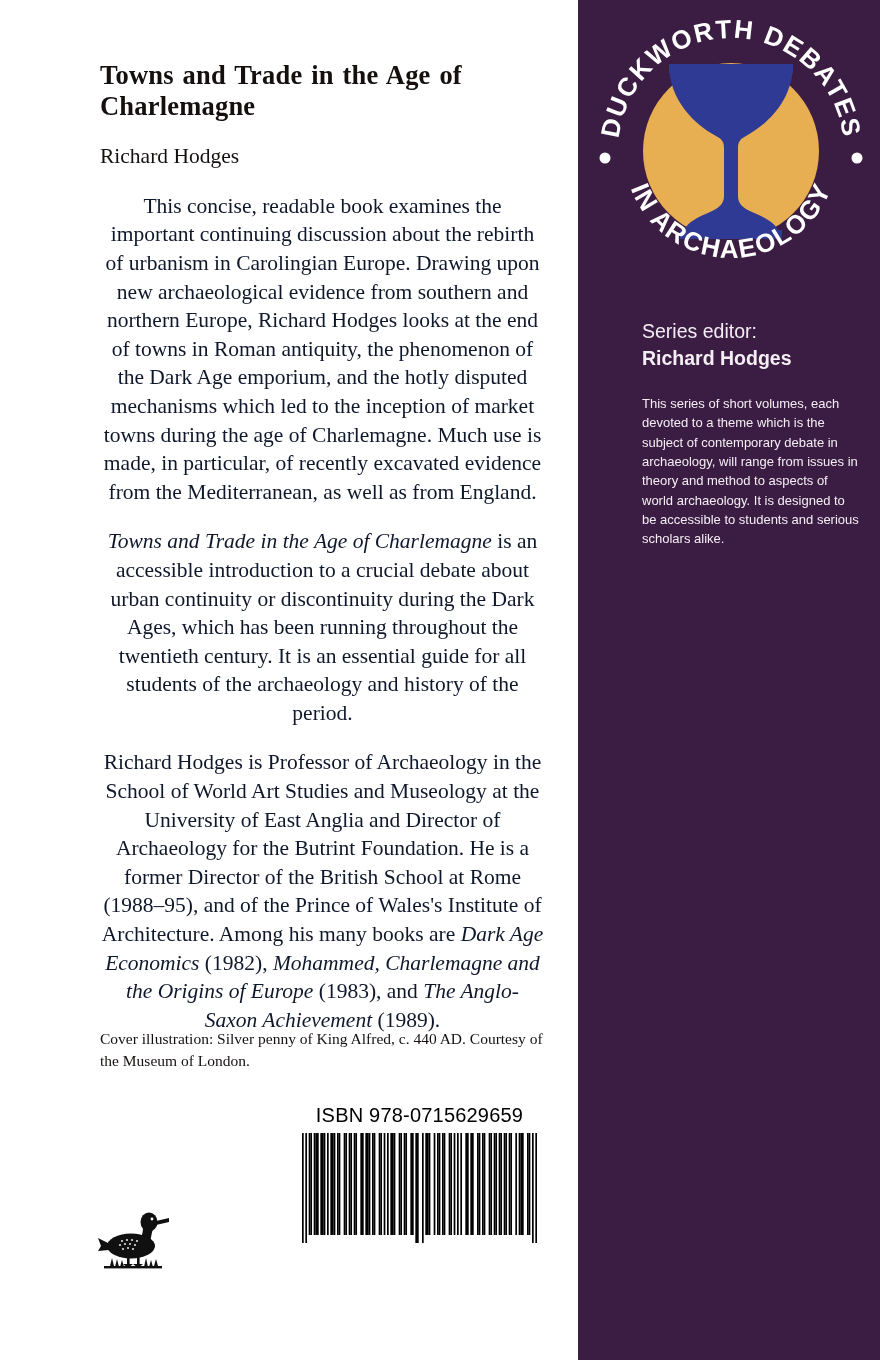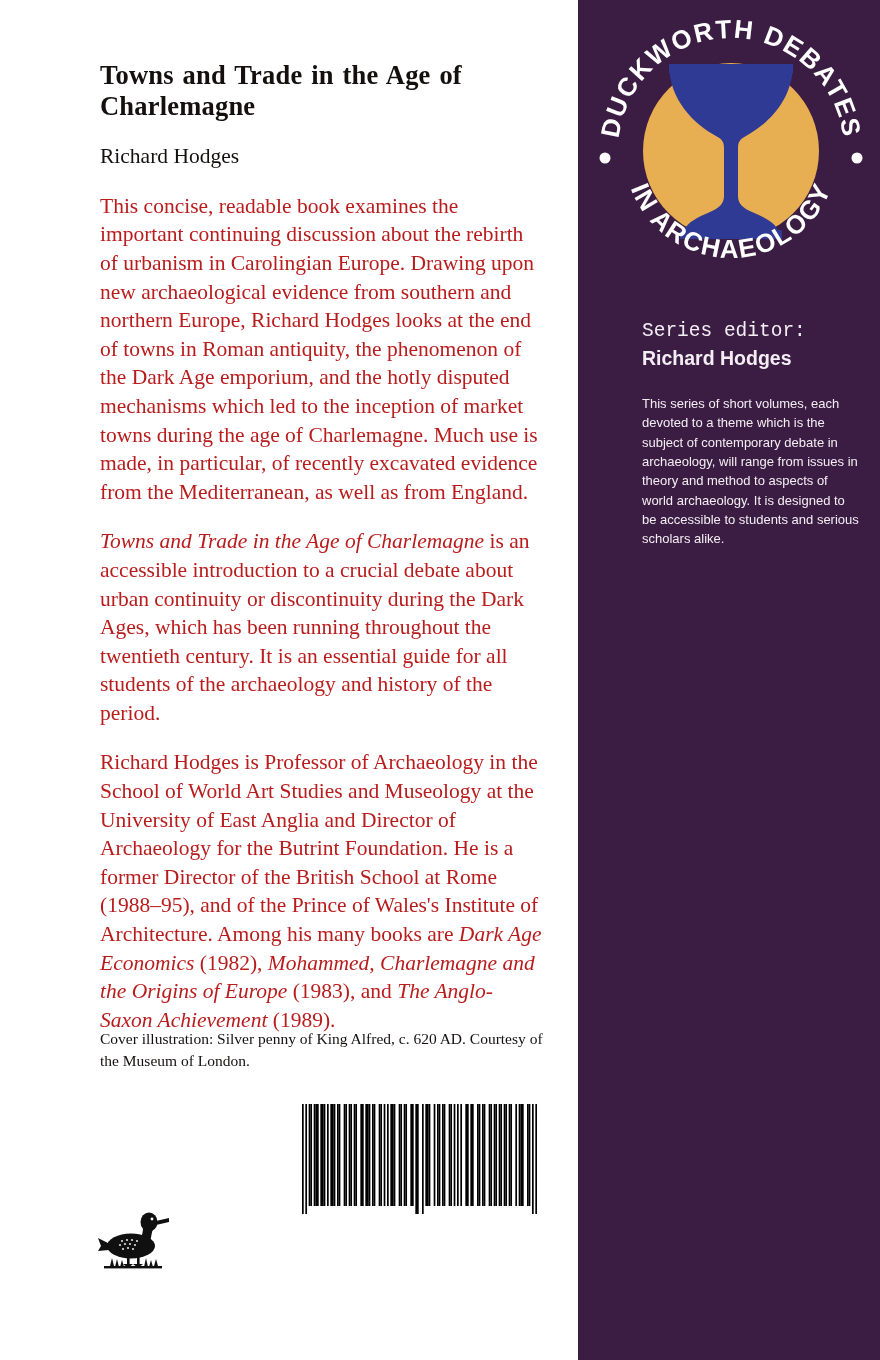--- a/index.html
+++ b/index.html
@@ -58,23 +58,23 @@
     font-family: "Liberation Serif", serif;
     font-size: 21.5px;
     line-height: 1.2;
     color: #15100f;
     margin: 0 0 22px 0;
   }
   .blurb-para {
     font-family: "Liberation Serif", serif;
     font-size: 21.5px;
     line-height: 1.33;
-    color: #b91c1c;
+    color: #0f172a;
     margin: 0 0 21px 0;
-    text-align: left;
+    text-align: center;
   }
   .blurb-para em {
     font-style: italic;
   }
   .credit {
     position: absolute;
     left: 100px;
     top: 1012px;
     width: 450px;
     font-family: "Liberation Serif", serif;
@@ -140,21 +140,20 @@
     top: 318px;
     width: 220px;
     font-family: "Liberation Sans", sans-serif;
     color: #f4eef4;
   }
   .series-editor-label {
     font-size: 19.5px;
     line-height: 1.38;
     font-weight: normal;
     margin: 0;
-    font-family: Liberation Mono, monospace;
   }
   .series-editor-name {
     font-size: 19.5px;
     line-height: 1.38;
     font-weight: bold;
     margin: 0 0 22px 0;
   }
   .series-desc {
     font-size: 13px;
     line-height: 1.49;
@@ -174,21 +173,21 @@
 
       <p class="book-author">Richard Hodges</p>
 
       <p class="blurb-para">This concise, readable book examines the important continuing discussion about the rebirth of urbanism in Carolingian Europe. Drawing upon new archaeological evidence from southern and northern Europe, Richard Hodges looks at the end of towns in Roman antiquity, the phenomenon of the Dark Age emporium, and the hotly disputed mechanisms which led to the inception of market towns during the age of Charlemagne. Much use is made, in particular, of recently excavated evidence from the Mediterranean, as well as from England.</p>
 
       <p class="blurb-para"><em>Towns and Trade in the Age of Charlemagne</em><span> is an accessible introduction to a crucial debate about urban continuity or discontinuity during the Dark Ages, which has been running throughout the twentieth century. It is an essential guide for all students of the archaeology and history of the period.</span></p>
 
       <p class="blurb-para"><span>Richard Hodges is Professor of Archaeology in the School of World Art Studies and Museology at the University of East Anglia and Director of Archaeology for the Butrint Foundation. He is a former Director of the British School at Rome (1988–95), and of the Prince of Wales's Institute of Architecture. Among his many books are </span><em>Dark Age Economics</em><span> (1982), </span><em>Mohammed, Charlemagne and the Origins of Europe</em><span> (1983), and </span><em>The Anglo-Saxon Achievement</em><span> (1989).</span></p>
     </div>
 
-    <p class="credit">Cover illustration: Silver penny of King Alfred, c. 620 AD. Courtesy of the Museum of London.</p>
+    <p class="credit">Cover illustration: Silver penny of King Alfred, c. 440 AD. Courtesy of the Museum of London.</p>
 
     <div class="colophon">
       <svg viewBox="0 0 80 80" width="80" height="80" aria-hidden="true">
         <g fill="#101010">
 
           <ellipse cx="53" cy="26" rx="8.5" ry="9.5"></ellipse>
 
           <path d="M60 25 L73 22 L73 26 L60 29 Z"></path>
 
           <path d="M47 31 C47 40, 44 44, 40 47 L54 47 C55 41, 56 36, 57 32 Z"></path>
@@ -225,20 +224,21 @@
               <path d="M48 71 L50 62 L52 71 Z"></path>
             <path d="M53 71 L55 64 L57 71 Z"></path>
               <path d="M58 70 L60 63 L62 70 Z"></path>
             <rect x="8" y="70" width="58" height="2.4"></rect>
           </g>
         </g>
       </svg>
     </div>
 
     <div class="barcode-block">
+      <div class="isbn-text">ISBN 978-0715629659</div>
       <svg class="barcode-bars" id="barcode-svg" viewBox="0 0 235 110" preserveAspectRatio="none">
           <rect x="0.000" y="0" width="1.700" height="110" fill="#000"></rect>
           <rect x="3.333" y="0" width="1.700" height="110" fill="#000"></rect>
           <rect x="6.667" y="0" width="1.700" height="102" fill="#000"></rect>
           <rect x="8.333" y="0" width="1.700" height="102" fill="#000"></rect>
           <rect x="11.667" y="0" width="1.700" height="102" fill="#000"></rect>
           <rect x="13.333" y="0" width="1.700" height="102" fill="#000"></rect>
           <rect x="15.000" y="0" width="1.700" height="102" fill="#000"></rect>
           <rect x="18.333" y="0" width="1.700" height="102" fill="#000"></rect>
           <rect x="20.000" y="0" width="1.700" height="102" fill="#000"></rect>

